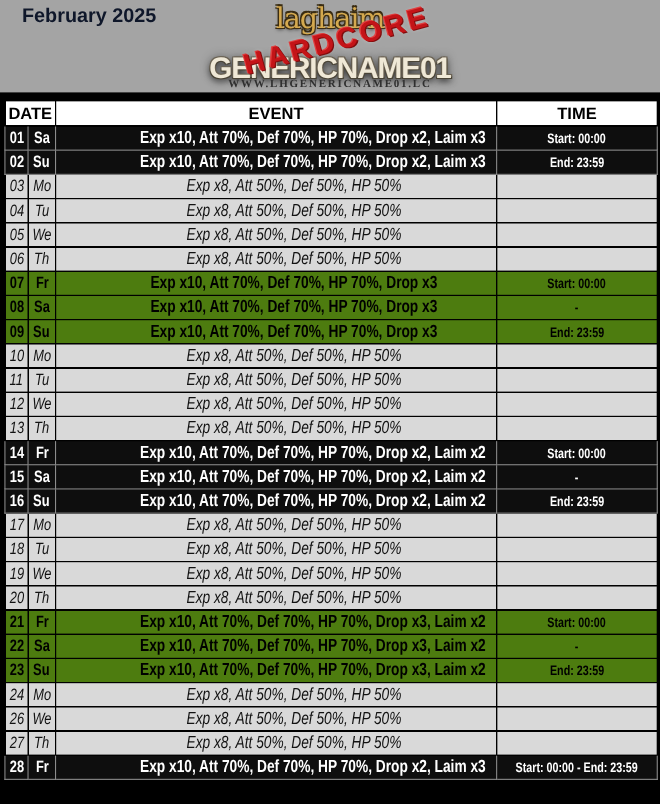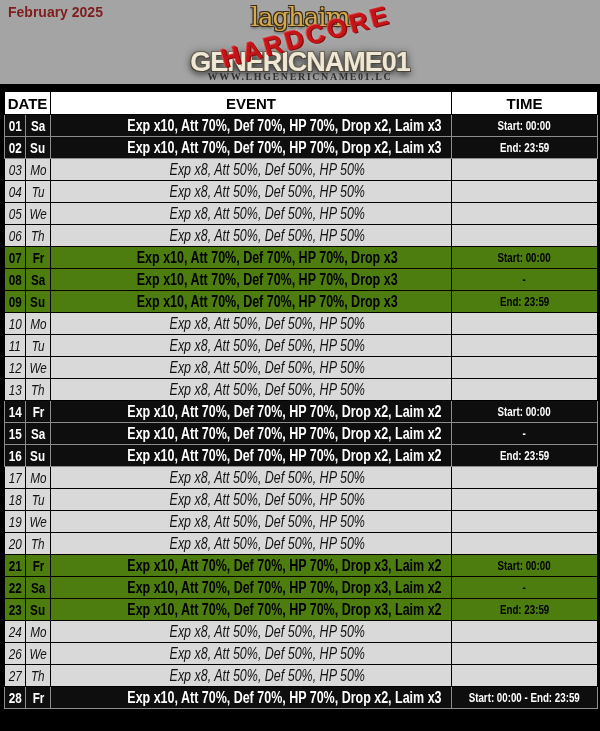--- a/index.html
+++ b/index.html
@@ -3,21 +3,21 @@
 <meta charset="utf-8">
 <style>
   html,body{margin:0;padding:0;}
   body{
     width:600px;height:731px;background:#000;overflow:hidden;
     font-family:"Liberation Sans",sans-serif;
     -webkit-font-smoothing:antialiased;
   }
   
   .banner{position:relative;width:600px;height:84px;background:#a4a4a4;}
-  .month{position:absolute;left:8px;top:4px;font-size:14px;font-weight:bold;color:#7f1d1d;letter-spacing:0px;}
+  .month{position:absolute;left:20px;top:4px;font-size:18px;font-weight:bold;color:#0f172a;letter-spacing:0px;}
   .logo{position:absolute;left:0;top:0;width:100%;height:84px;}
   .logo-gothic{
     position:absolute;left:0;top:4px;width:100%;text-align:center;
     font-family:"DejaVu Serif",serif;font-weight:normal;font-size:26px;line-height:1;
     color:#d4a94f;
     text-shadow:-1px -1px 0 #3a2c12,1px -1px 0 #3a2c12,-1px 1px 0 #3a2c12,1px 1px 0 #3a2c12,0 2px 3px rgba(0,0,0,.55);
     letter-spacing:-1px;
   }
   .logo-name{
     position:absolute;left:0;top:49px;width:100%;text-align:center;

